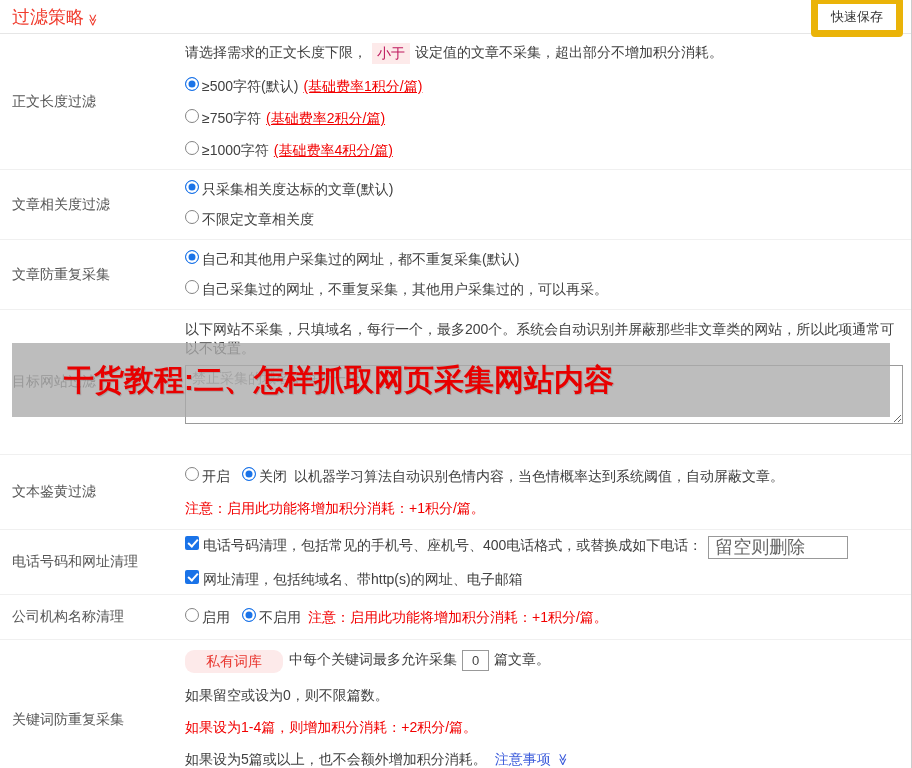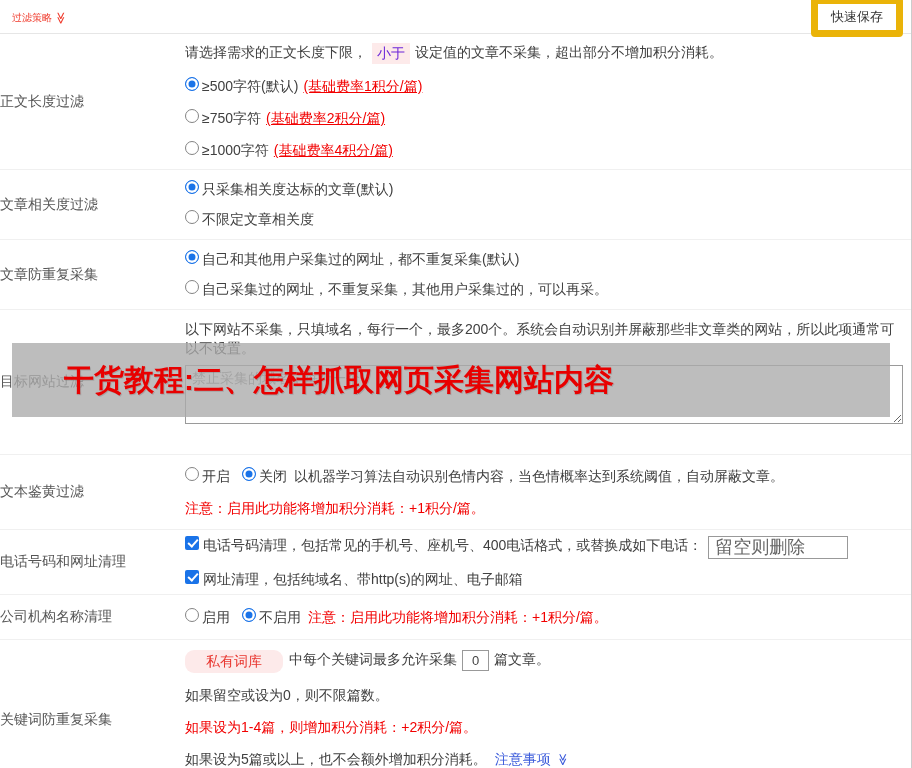--- a/index.html
+++ b/index.html
@@ -8,37 +8,37 @@
     width:912px; height:768px; overflow:hidden; position:relative;
     font-family:"Liberation Sans","DejaVu Sans",sans-serif;
     font-size:14px; color:#404040;
     border-right:1px solid #ccc;
   }
   
   .topbar {
     height:34px; display:flex; align-items:center; justify-content:space-between;
     padding:0 8px 0 12px; border-bottom:1px solid #e6e6e6;
   }
-  .page-title { color:#f03c2e; font-size:10px; }
+  .page-title { color:#f03c2e; font-size:18px; }
   .chev { display:inline-block; transform:rotate(90deg); font-size:12px; line-height:1; }
   .chev-red { color:#f03c2e; margin-left:3px; vertical-align:-1px; }
   .chev-blue { color:#3b5bdb; margin-left:2px; vertical-align:-1px; }
   .save-btn {
     background:#fff; border:7px solid #eab308; border-radius:4px;
     padding:4px 13px; font-size:13px; color:#333; cursor:pointer;
     font-family:inherit;
   }
   
   .row { display:flex; border-bottom:1px solid #f0f0f0; }
   .r1 { height:136px; } .r2 { height:70px; } .r3 { height:70px; }
   .r4 { height:145px; } .r5 { height:75px; } .r6 { height:65px; }
   .r7 { height:45px; } .r8 { height:160px; border-bottom:none; }
   .row-label {
     flex:0 0 185px; width:185px; display:flex; align-items:center;
-    padding-left:0; color:#555;
+    padding-left:12px; color:#555;
   }
   .row-content {
     flex:1; display:flex; flex-direction:column; justify-content:center;
     padding-right:6px; line-height:19px;
   }
   .rc-top { justify-content:flex-start; padding-top:10px; }
   .line { display:flex; flex-wrap:wrap; }
   .mt { margin-top:13px; }
   .mt2 { margin-top:11px; }
   
@@ -57,21 +57,21 @@
   .checkbox::after {
     content:""; position:absolute; left:4.5px; top:1.5px; width:4px; height:8px;
     border:solid #fff; border-width:0 2px 2px 0; transform:rotate(42deg);
   }
   .gap { width:12px; flex:0 0 auto; }
   .sp { width:7px; flex:0 0 auto; }
   
   .red { color:#f20000; }
   .fee { color:#f20000; text-decoration:underline; margin-left:5px; }
   .hl {
-    background:#fdeaea; color:#6d28d9; padding:1px 5px; margin:0 5px;
+    background:#fdeaea; color:#be185d; padding:1px 5px; margin:0 5px;
   }
   .hl-tag { background:#fdeaea; color:#e8352e; padding:2px 21px; margin-right:6px;border-radius:9px; }
   .link { color:#3b5bdb; margin-left:8px; cursor:pointer; }
   
   .phone-input {
     width:140px; height:23px; border:1px solid #999; margin-left:6px;
     padding:2px 6px; font-size:18px; color:#555; font-family:inherit;
   }
   .phone-input::placeholder { color:#666; }
   .count-input {

